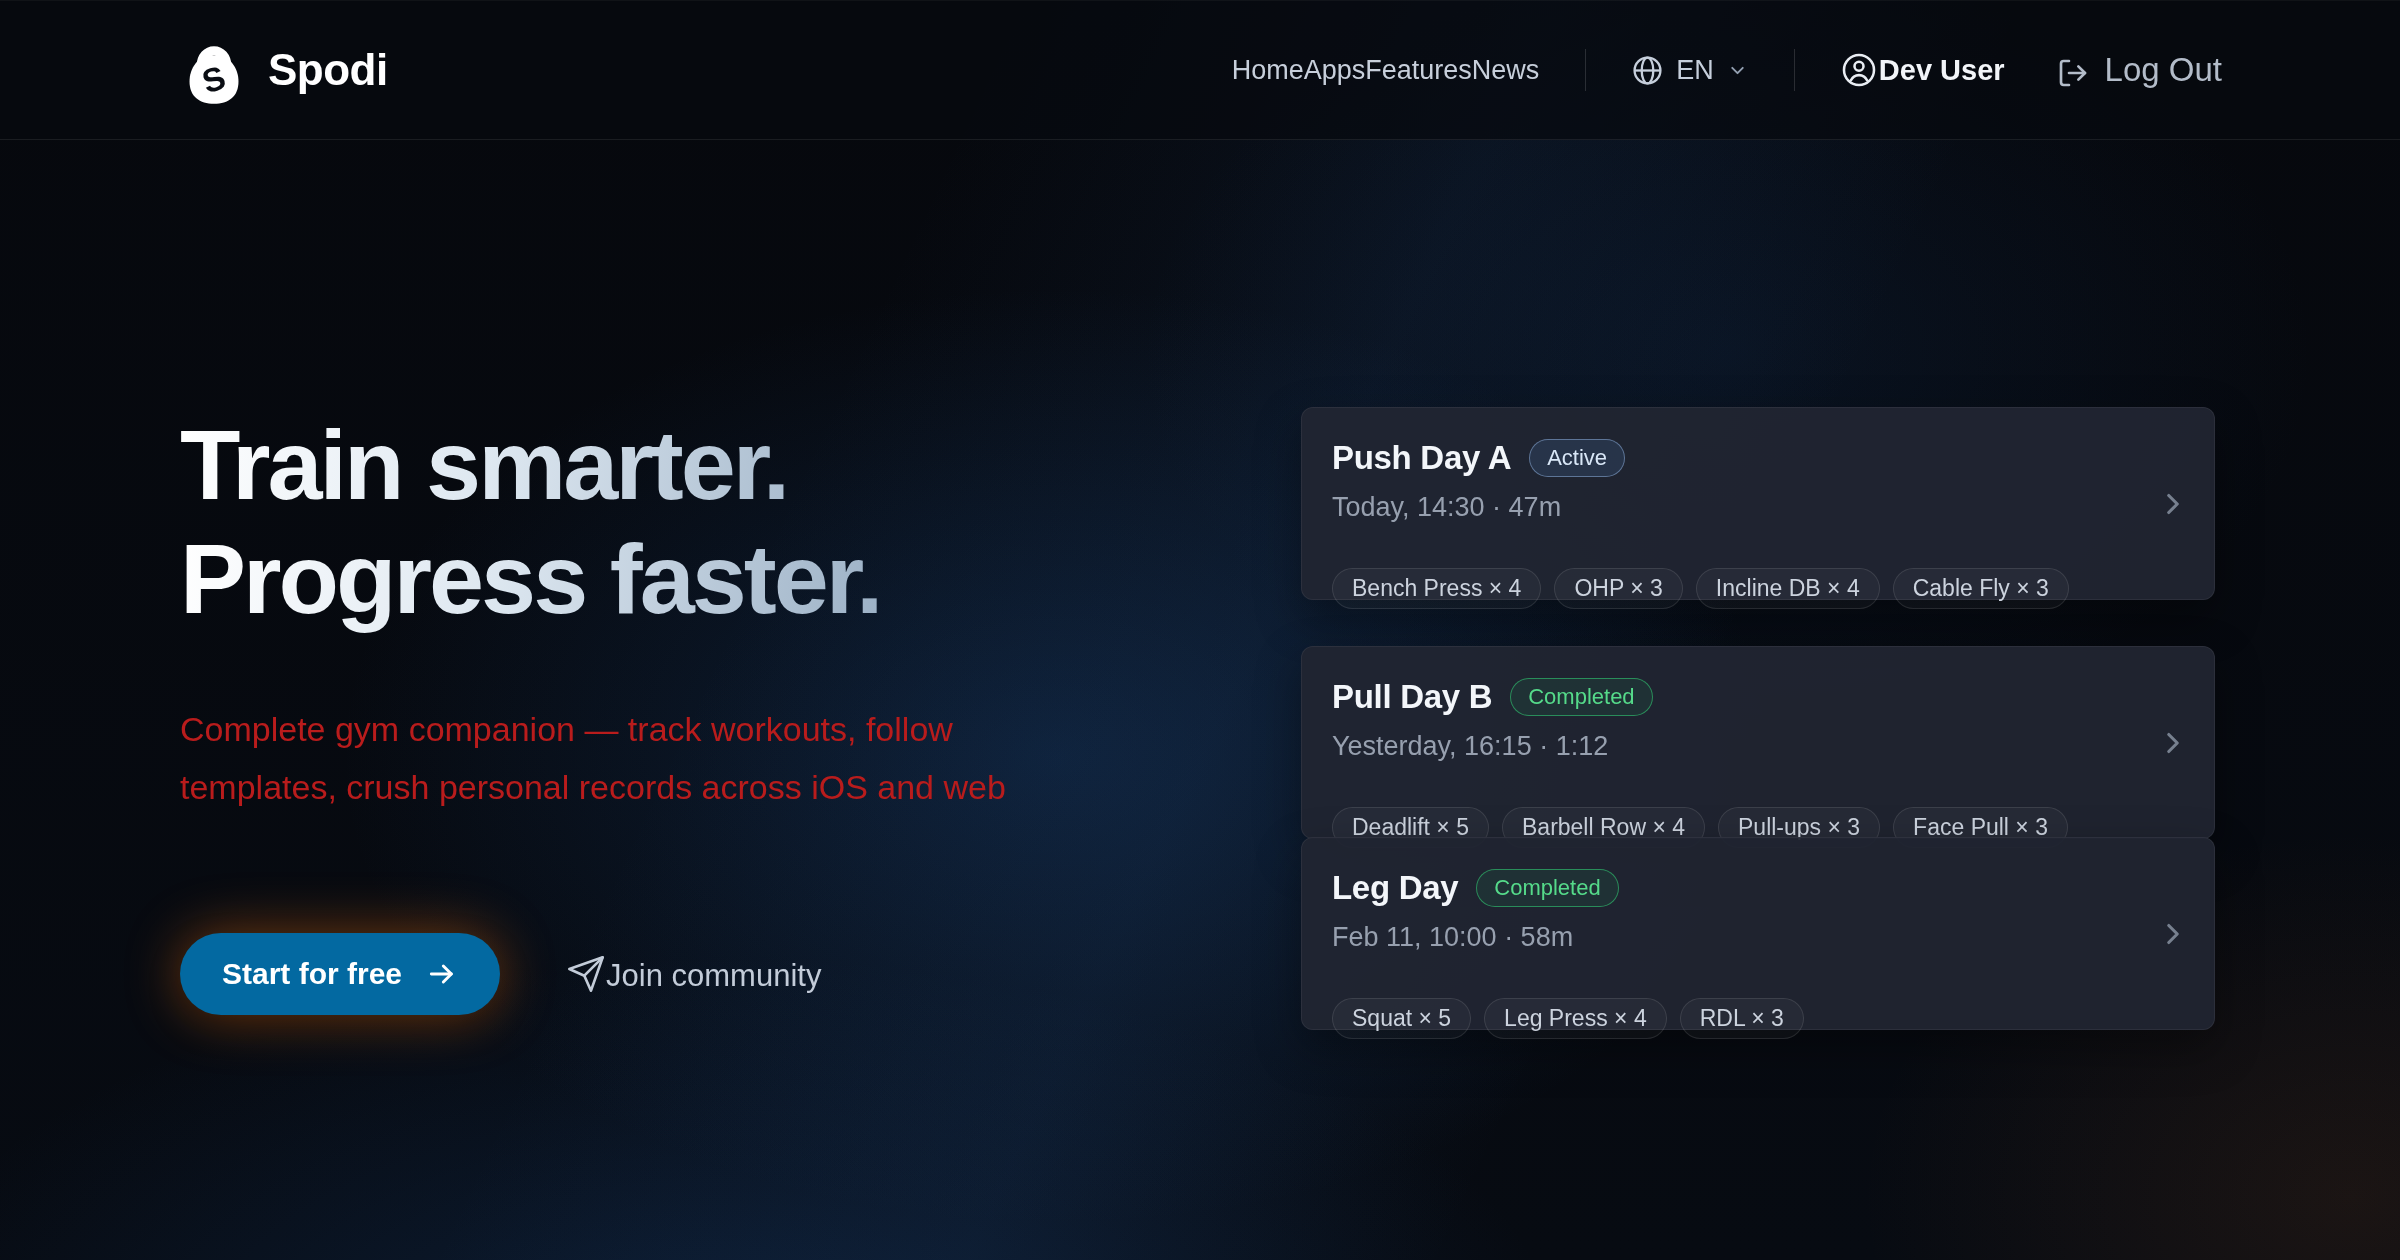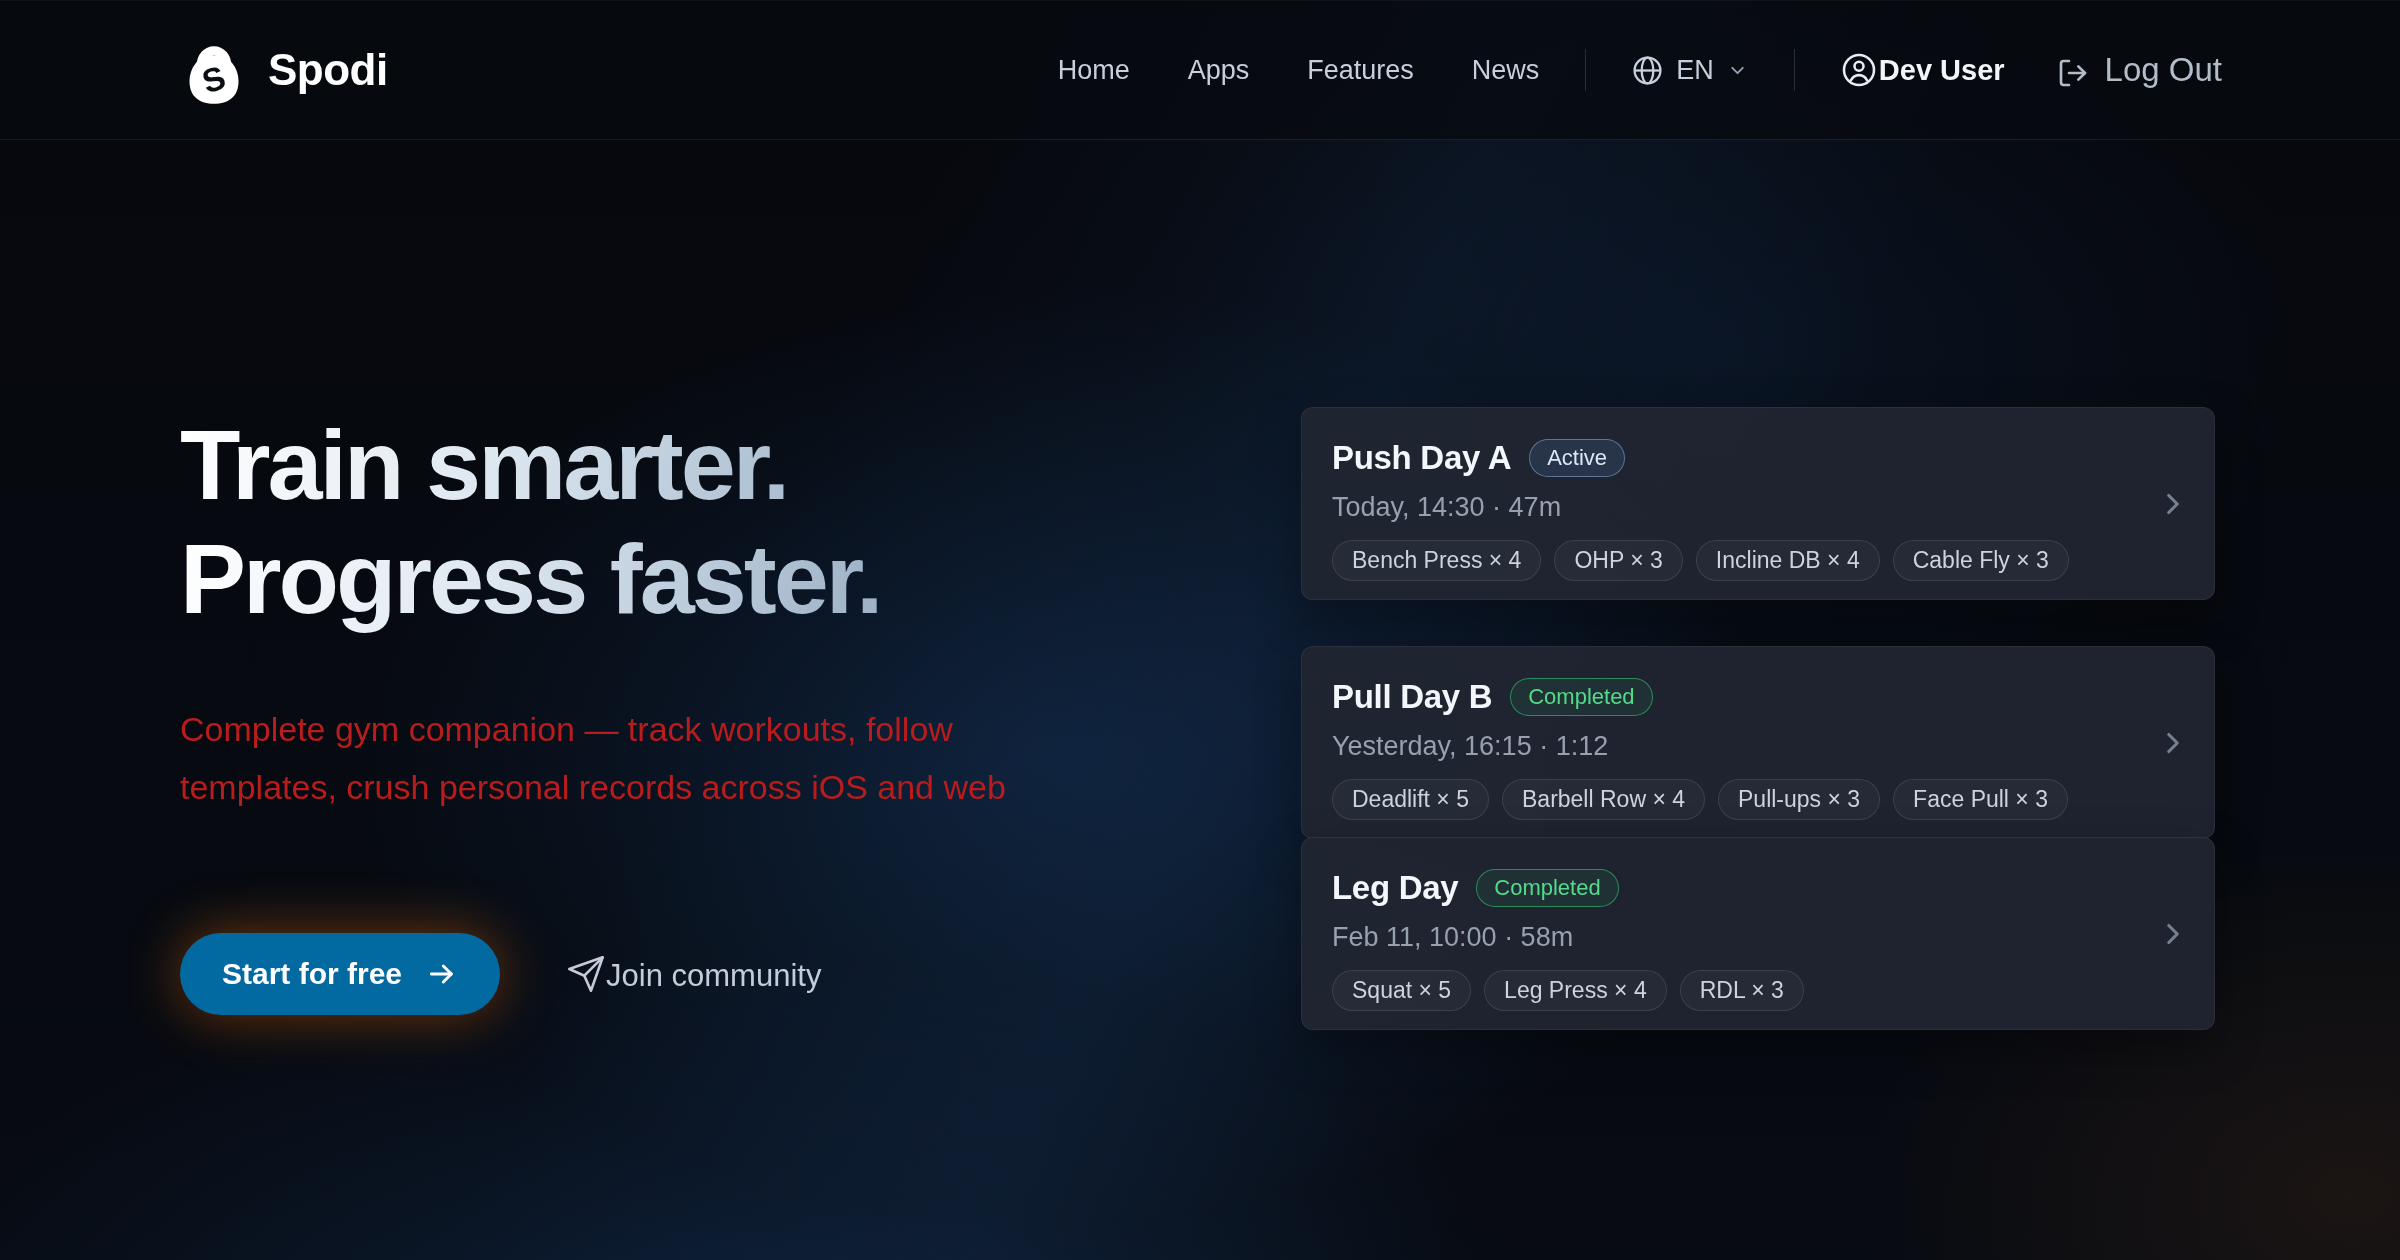--- a/index.html
+++ b/index.html
@@ -24,21 +24,21 @@
     position:absolute; top:0; left:0; right:0; height:140px; z-index:3;
     display:flex; align-items:center; padding:0 178px; box-sizing:border-box;
     background:rgba(7,10,15,0.72);
     border-top:1px solid rgba(255,255,255,0.04);
     border-bottom:1px solid rgba(255,255,255,0.08);
   }
   .brand { display:flex; align-items:center; gap:18px; cursor:pointer; }
   .brand svg { width:72px; height:72px; display:block; }
   .brand-name { font-size:44px; font-weight:700; color:#ffffff; letter-spacing:-0.5px; }
 
-  .nav-links { margin-left:auto; display:flex; align-items:center; gap:58px; }
+  .nav-links { margin-left:auto; display:flex; align-items:center; }
   .nav-link { font-size:27px; color:#c7cfdb; cursor:pointer; text-decoration:none; }
 
   .nav-sep { width:1px; height:42px; background:rgba(255,255,255,0.14); margin:0 46px; }
 
   .lang { display:flex; align-items:center; gap:13px; color:#c6cfdc; font-size:27px; cursor:pointer; }
   .lang svg.globe { width:31px; height:31px; }
   .lang svg.chev { width:21px; height:21px; color:#93a0b2; }
 
   .nav-user { display:flex; align-items:center; gap:2px; color:#f2f5f9; font-size:29px; font-weight:700; cursor:pointer; }
   .nav-user svg { width:36px; height:36px; color:#e9edf3; }
@@ -77,21 +77,21 @@
     box-shadow:0 18px 45px rgba(0,0,0,0.35);
   }
   .card-head { display:flex; align-items:center; gap:18px; height:40px; }
   .card-title { margin:0; font-size:33px; font-weight:700; color:#f3f6fa; letter-spacing:-0.3px; }
   .badge { font-size:22px; padding:5px 17px; border-radius:999px; line-height:1.2; }
   .badge.active { background:rgba(70,110,165,0.22); border:1px solid rgba(130,162,203,0.60); color:#d9e7f7; }
   .badge.completed { background:rgba(40,180,99,0.10); border:1px solid rgba(48,190,110,0.65); color:#55da8a; }
   .card-meta { margin-top:12px; font-size:27px; line-height:34px; color:#97a0af; }
   .card-tags { margin-top:16px; display:flex; gap:13px; }
   .tag { font-size:23px; color:#ccd3de; padding:6px 19px; border-radius:999px;
-    background:rgba(255,255,255,0.035); border:1px solid rgba(255,255,255,0.10); white-space:nowrap; }
+    background:rgba(255,255,255,0.035); border:1px solid rgba(255,255,255,0.10); white-space:nowrap;margin-top:28px; }
   .card-chevron { position:absolute; right:24px; top:50%; transform:translateY(-50%); color:#77808f; }
   .card-chevron svg { width:34px; height:34px; display:block; }
 
   svg { flex:none; }
 </style>
 </head>
 <body>
 
 <header class="nav">
   <div class="brand">

